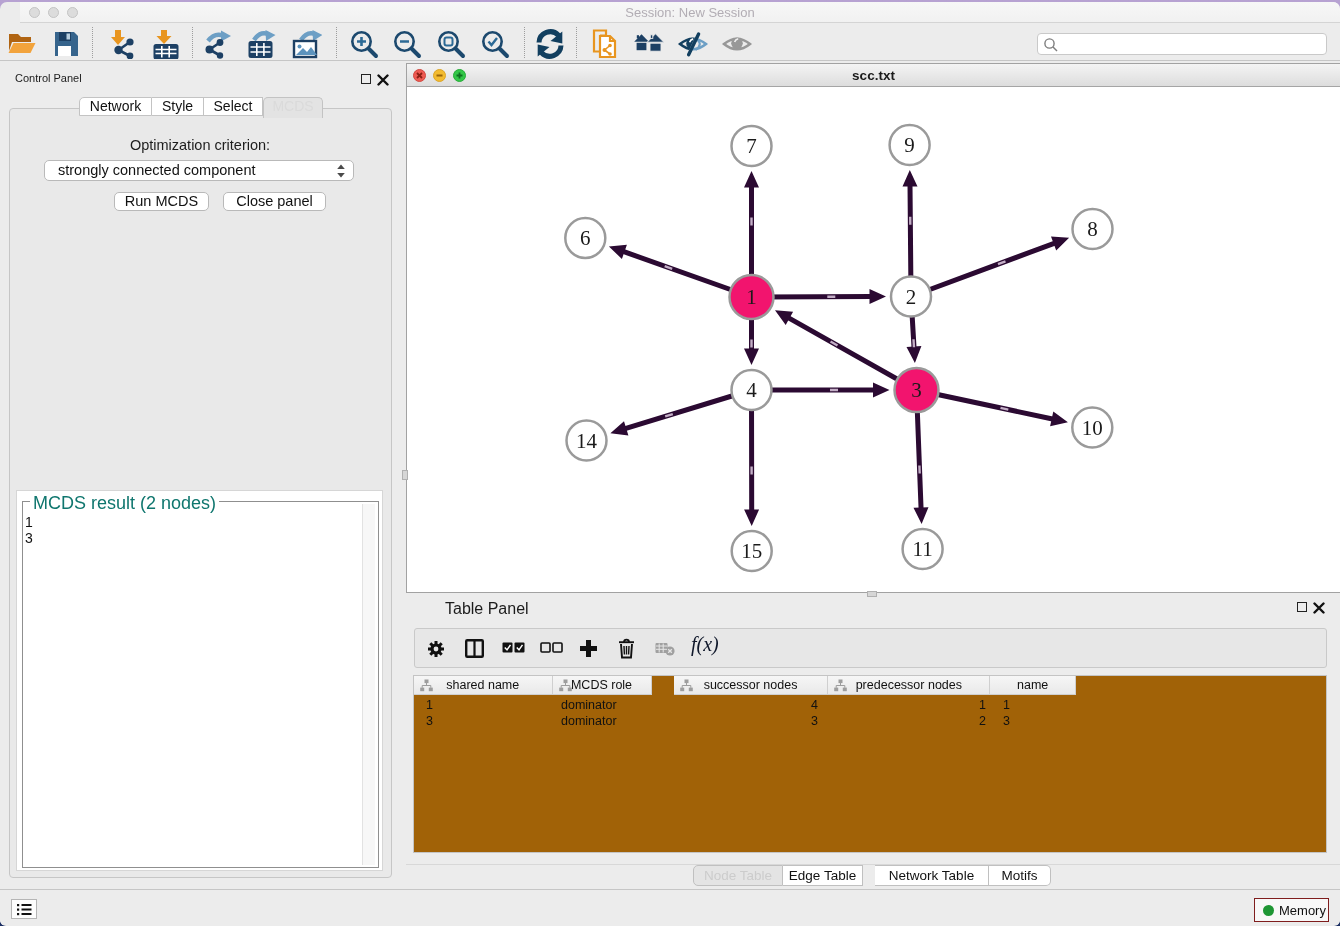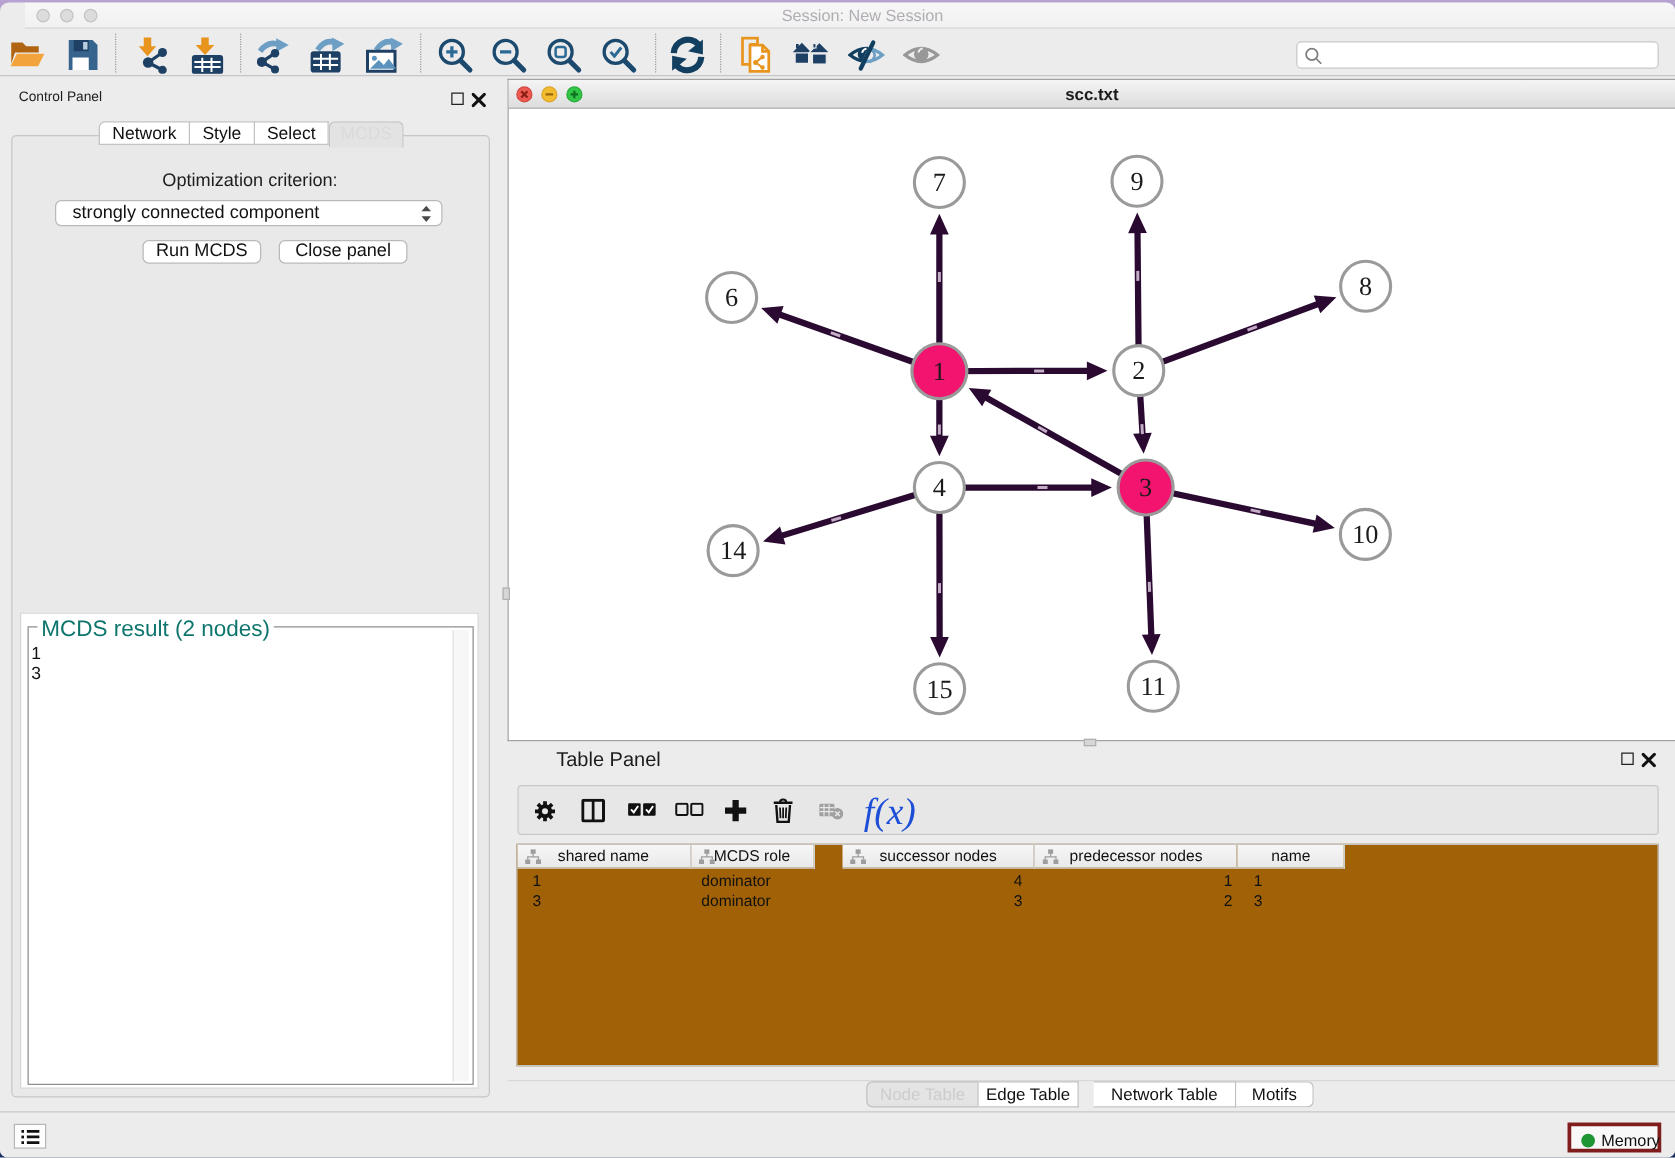--- a/index.html
+++ b/index.html
@@ -297,21 +297,21 @@
         <path d="M6 8 l0.4 8.5 M8.5 8 v8.5 M11 8 l-0.4 8.5" stroke="#111" stroke-width="1.4"></path>
       </svg>
     <svg style="position:absolute;left:240px;top:13px;" width="20" height="14" viewBox="0 0 20 14">
         <g fill="#a0a0a0">
           <rect x="0.5" y="1" width="12" height="10" rx="1"></rect>
           <circle cx="15" cy="9" r="4.6"></circle>
         </g>
         <path d="M1 4 h11 M1 7.3 h11 M4.2 1.5 v9 M8.2 1.5 v9" stroke="#e7e7e7" stroke-width="1"></path>
         <path d="M13.2 7.2 l3.6 3.6 M16.8 7.2 l-3.6 3.6" stroke="#e7e7e7" stroke-width="1.3"></path>
       </svg>
-    <div style="position:absolute;left:276px;top:4px;font-family:'Liberation Serif',serif;font-style:italic;font-size:30px;color:#1d4ed8;">f(x)</div>
+    <div style="position:absolute;left:276px;top:4px;font-family:'Liberation Serif',serif;font-style:italic;font-size:20px;color:#0f172a;">f(x)</div>
   </div>
   <div id="tbl">
     <div class="th" style="left:0; width:138.5px;">shared name</div>
     <div class="th" style="left:138.5px; width:99px;">MCDS role</div>
     <div class="th" style="left:259.7px; width:154.7px;">successor nodes</div>
     <div class="th" style="left:414.4px; width:161.9px;">predecessor nodes</div>
     <div class="th" style="left:576.3px; width:85.7px;">name</div>
     <svg style="position:absolute;left:6px;top:3px;" width="13" height="13" viewBox="0 0 13 13" class="treeic">
         <g fill="#9d9d9d">
           <rect x="4.5" y="0.5" width="4" height="3.6"></rect>
@@ -367,18 +367,18 @@
           <g stroke="#111" stroke-width="2.2">
             <path d="M4.5 2 h10 M4.5 6.5 h10 M4.5 11 h10"></path>
           </g>
           <g fill="#111">
             <rect x="0" y="1" width="2.2" height="2.2"></rect>
             <rect x="0" y="5.5" width="2.2" height="2.2"></rect>
             <rect x="0" y="10" width="2.2" height="2.2"></rect>
           </g>
         </svg>
     </div>
-    <div style="position:absolute;left:1254px;top:8px;width:75px;height:24px;background:#f8f8f8;border:3px solid #7f1d1d;">
+    <div style="position:absolute;left:1254px;top:8px;width:75px;height:24px;background:#f8f8f8;border:1px solid #7f1d1d;">
       <div style="position:absolute;left:8px;top:6px;width:11px;height:11px;border-radius:50%;background:#1e9634;"></div>
       <div style="position:absolute;left:24px;top:4px;font-size:13px;color:#111;">Memory</div>
     </div>
   </div>
 </div>
 
 </body></html>

